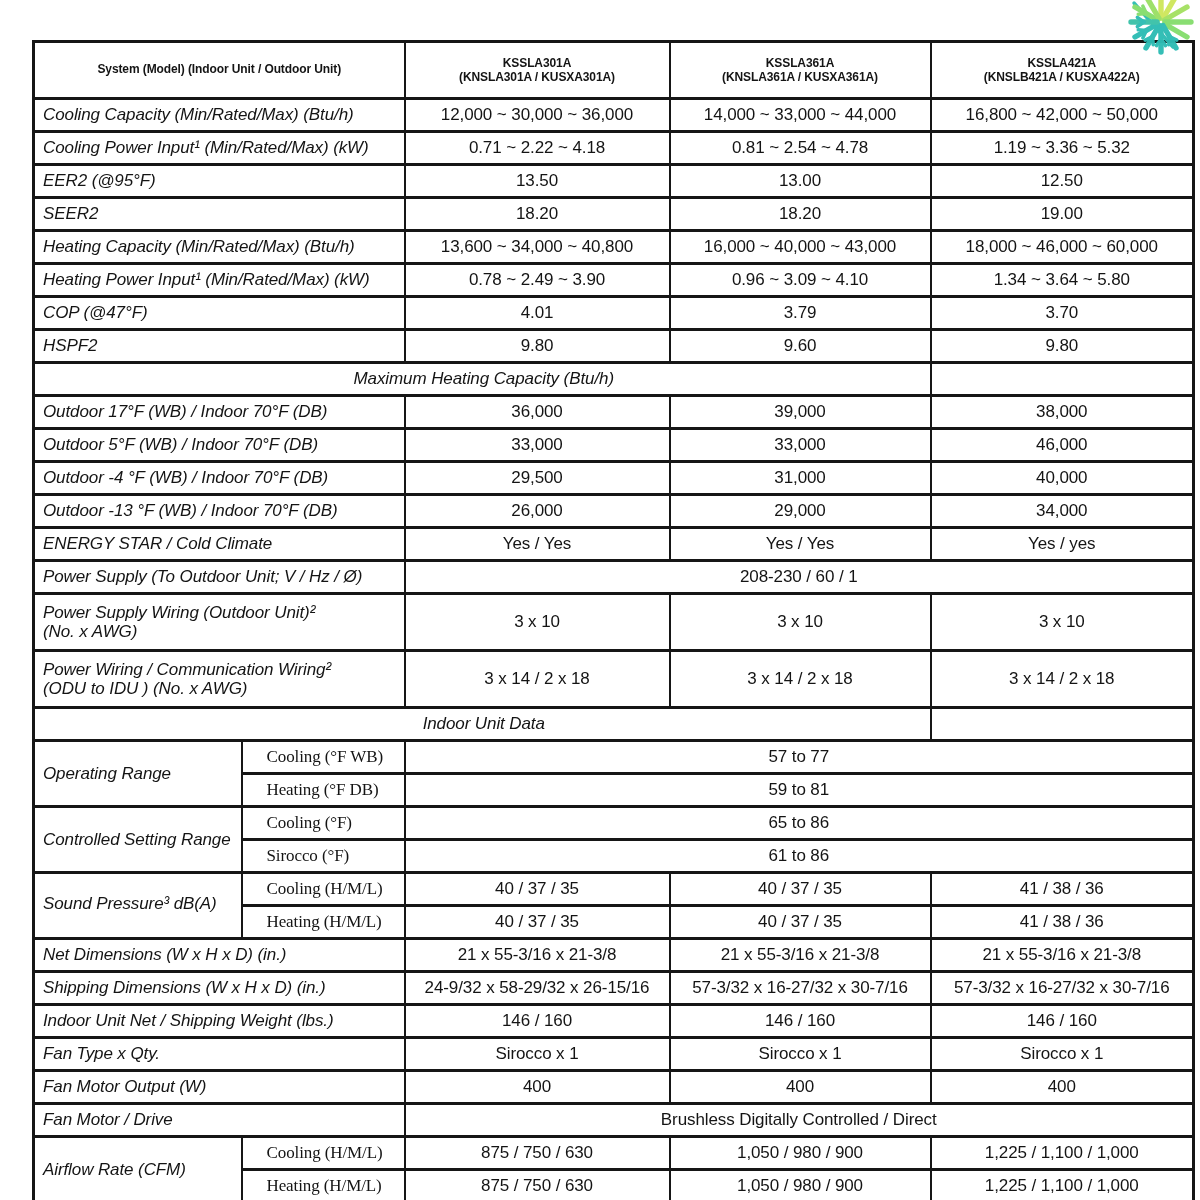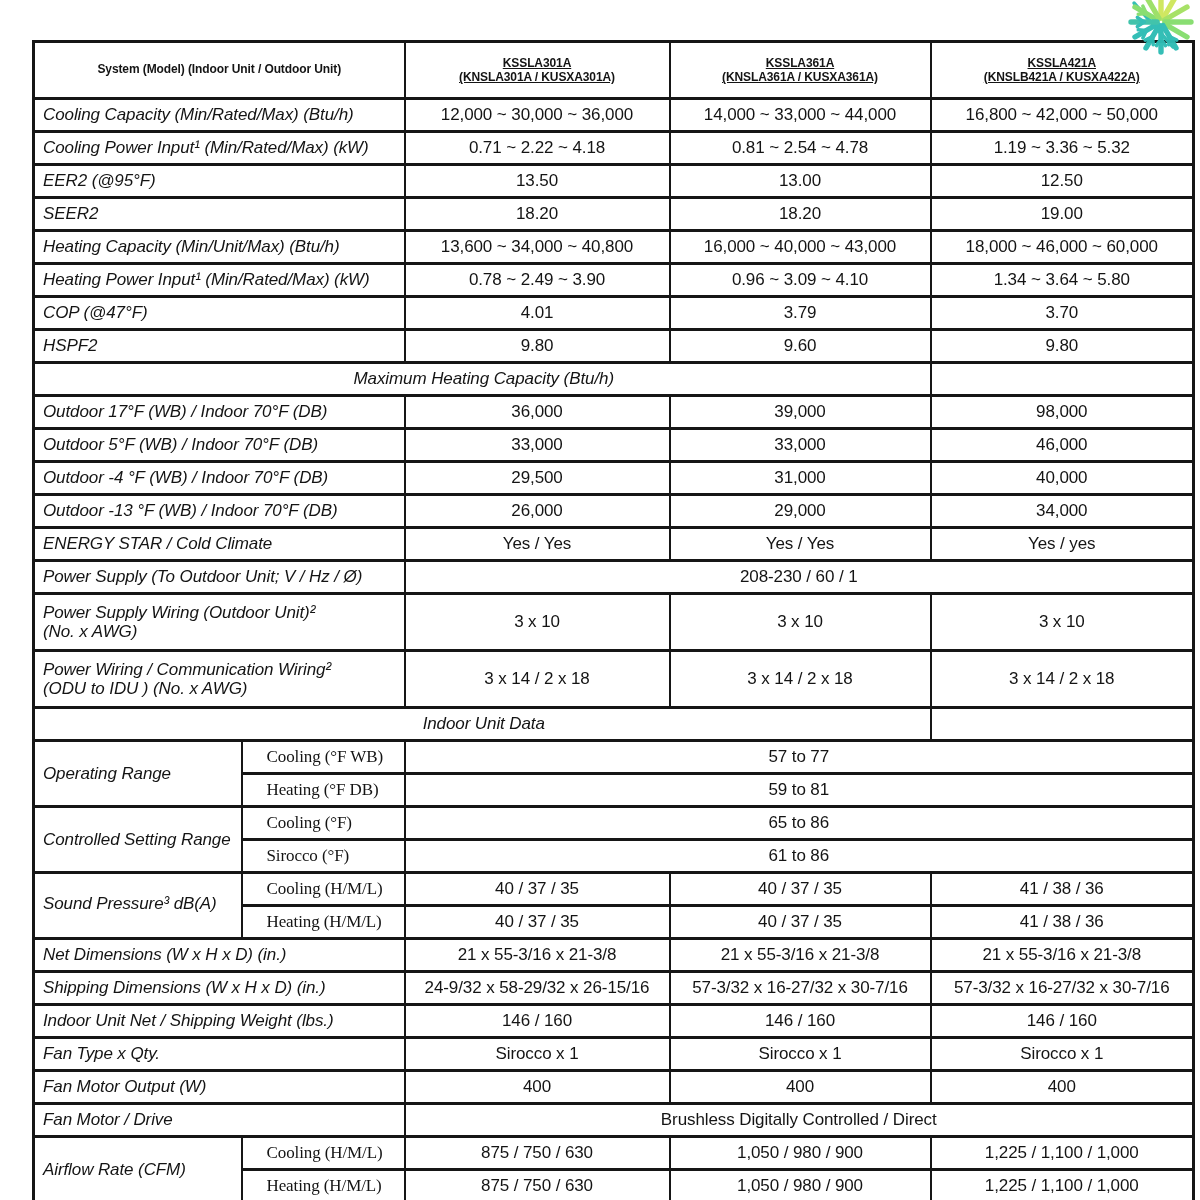--- a/index.html
+++ b/index.html
@@ -21,21 +21,21 @@
     height:50px;font-weight:bold;text-align:center;font-size:12px;
     white-space:normal;padding:2px 6px;
   }
   tr.tall td{height:54px;}
   .lbl{text-align:left;padding-left:8px;font-style:italic;}
   .sub{text-align:left;padding-left:24px;font-family:Liberation Serif, serif;}
   .val{text-align:center;}
   .section{font-style:italic;text-align:center;padding-left:8px;}
   .group{white-space:normal;}
   .topalign{vertical-align:top;padding-top:20px;}
-  .model-name,.model-units{line-height:1.2;text-decoration:underline;}
+  .model-name,.model-units{line-height:1.2;}
   #logo{
     position:absolute;left:1118px;top:-12px;width:86px;height:78px;z-index:5;
   }
 </style>
 </head>
 <body>
 
 <div id="logo">
   <svg width="86" height="78" viewBox="-43 -34 86 78" xmlns="http://www.w3.org/2000/svg" opacity="0.97">
     <g stroke-linecap="round" fill="none">
@@ -121,21 +121,21 @@
         <td class="val">13.00</td>
         <td class="val">12.50</td>
       </tr>
       <tr>
         <td class="lbl" colspan="2">SEER2</td>
         <td class="val">18.20</td>
         <td class="val">18.20</td>
         <td class="val">19.00</td>
       </tr>
       <tr>
-        <td class="lbl" colspan="2">Heating Capacity (Min/Unit/Max) (Btu/h)</td>
+        <td class="lbl" colspan="2">Heating Capacity (Min/Rated/Max) (Btu/h)</td>
         <td class="val">13,600 ~ 34,000 ~ 40,800</td>
         <td class="val">16,000 ~ 40,000 ~ 43,000</td>
         <td class="val">18,000 ~ 46,000 ~ 60,000</td>
       </tr>
       <tr>
         <td class="lbl" colspan="2">Heating Power Input¹ (Min/Rated/Max) (kW)</td>
         <td class="val">0.78 ~ 2.49 ~ 3.90</td>
         <td class="val">0.96 ~ 3.09 ~ 4.10</td>
         <td class="val">1.34 ~ 3.64 ~ 5.80</td>
       </tr>
@@ -152,21 +152,21 @@
         <td class="val">9.80</td>
       </tr>
       <tr>
         <td class="section" colspan="4">Maximum Heating Capacity (Btu/h)</td>
         <td class="val"></td>
       </tr>
       <tr>
         <td class="lbl" colspan="2">Outdoor 17°F (WB) / Indoor 70°F (DB)</td>
         <td class="val">36,000</td>
         <td class="val">39,000</td>
-        <td class="val">98,000</td>
+        <td class="val">38,000</td>
       </tr>
       <tr>
         <td class="lbl" colspan="2">Outdoor 5°F (WB) / Indoor 70°F (DB)</td>
         <td class="val">33,000</td>
         <td class="val">33,000</td>
         <td class="val">46,000</td>
       </tr>
       <tr>
         <td class="lbl" colspan="2">Outdoor -4 °F (WB) / Indoor 70°F (DB)</td>
         <td class="val">29,500</td>

